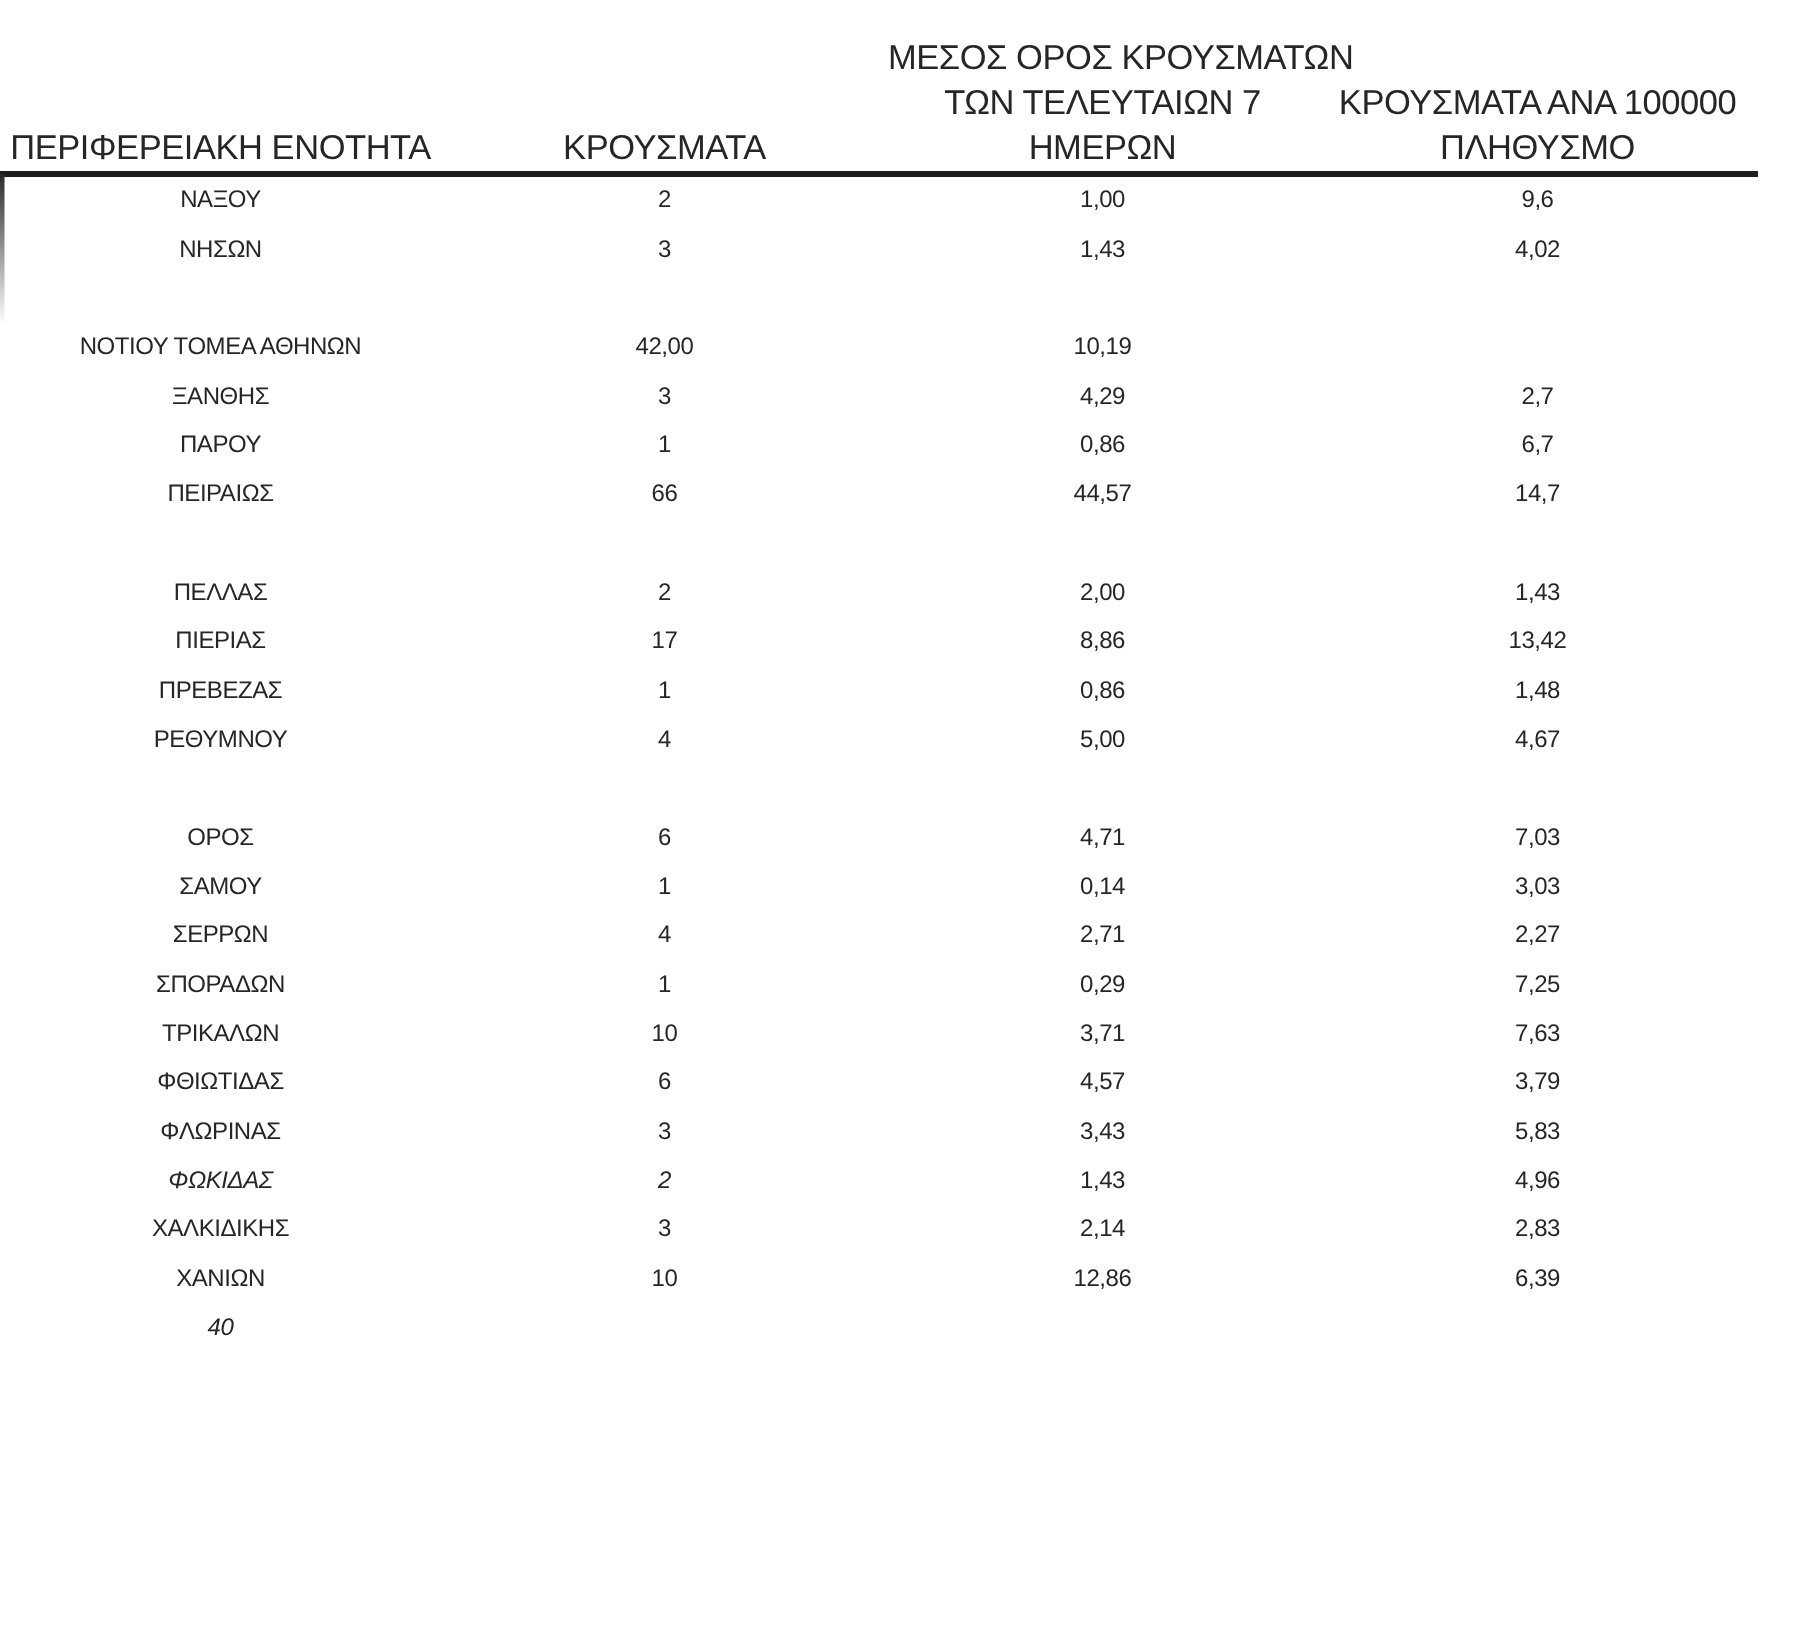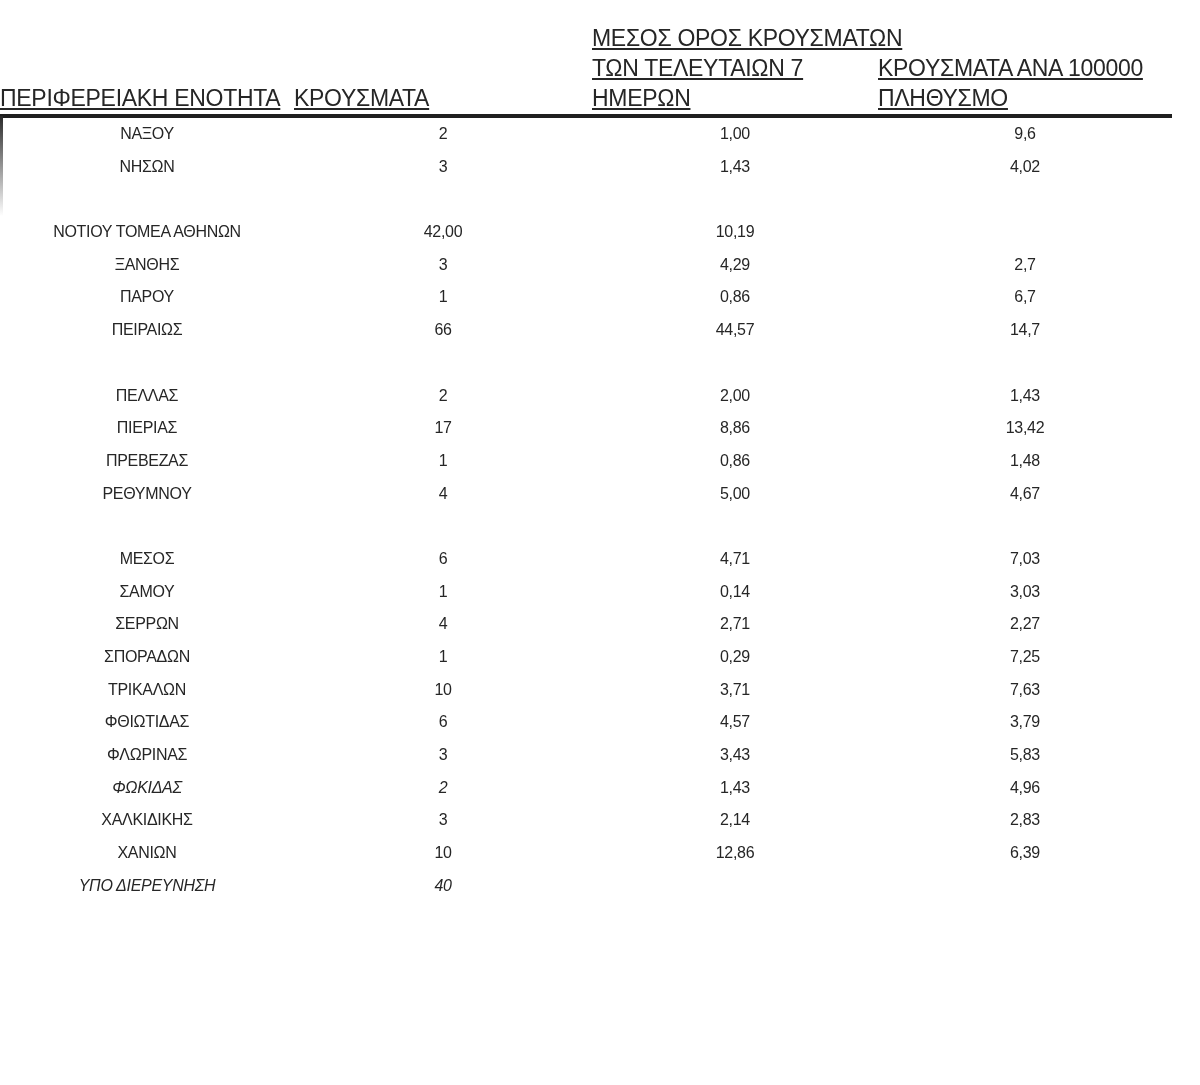--- a/index.html
+++ b/index.html
@@ -25,23 +25,22 @@
   .header-row {
     display: grid;
     grid-template-columns: 294px 298px 286px 294px;
     align-items: end;
     padding-top: 23px;
     font-size: 23px;
     letter-spacing: -0.3px;
     line-height: 30px;
   }
   .header-cell {
-    text-align: left;
+    text-align: center;
     white-space: nowrap;
-    text-decoration: underline;
   }
   .header-cell span { display: block; }
   .header-rule {
     height: 4px;
     background: #1f1f1f;
     margin-top: 1px;
   }
   .left-edge-mark {
     position: absolute;
     left: 0;
@@ -179,21 +178,21 @@
   </div>
 
   <div class="trow spacer">
     <div class="cell"></div>
     <div class="cell"></div>
     <div class="cell"></div>
     <div class="cell"></div>
   </div>
 
   <div class="trow">
-    <div class="cell">ΜΕΣΟΣ</div>
+    <div class="cell">ΟΡΟΣ</div>
     <div class="cell">6</div>
     <div class="cell">4,71</div>
     <div class="cell">7,03</div>
   </div>
 
   <div class="trow">
     <div class="cell">ΣΑΜΟΥ</div>
     <div class="cell">1</div>
     <div class="cell">0,14</div>
     <div class="cell">3,03</div>
@@ -249,21 +248,20 @@
   </div>
 
   <div class="trow">
     <div class="cell">ΧΑΝΙΩΝ</div>
     <div class="cell">10</div>
     <div class="cell">12,86</div>
     <div class="cell">6,39</div>
   </div>
 
   <div class="trow">
-    <div class="cell italic">ΥΠΟ ΔΙΕΡΕΥΝΗΣΗ</div>
     <div class="cell italic">40</div>
     <div class="cell"></div>
     <div class="cell"></div>
   </div>
 </div>
   </div>
 
   <div class="left-edge-mark"></div>
 </div>
 

